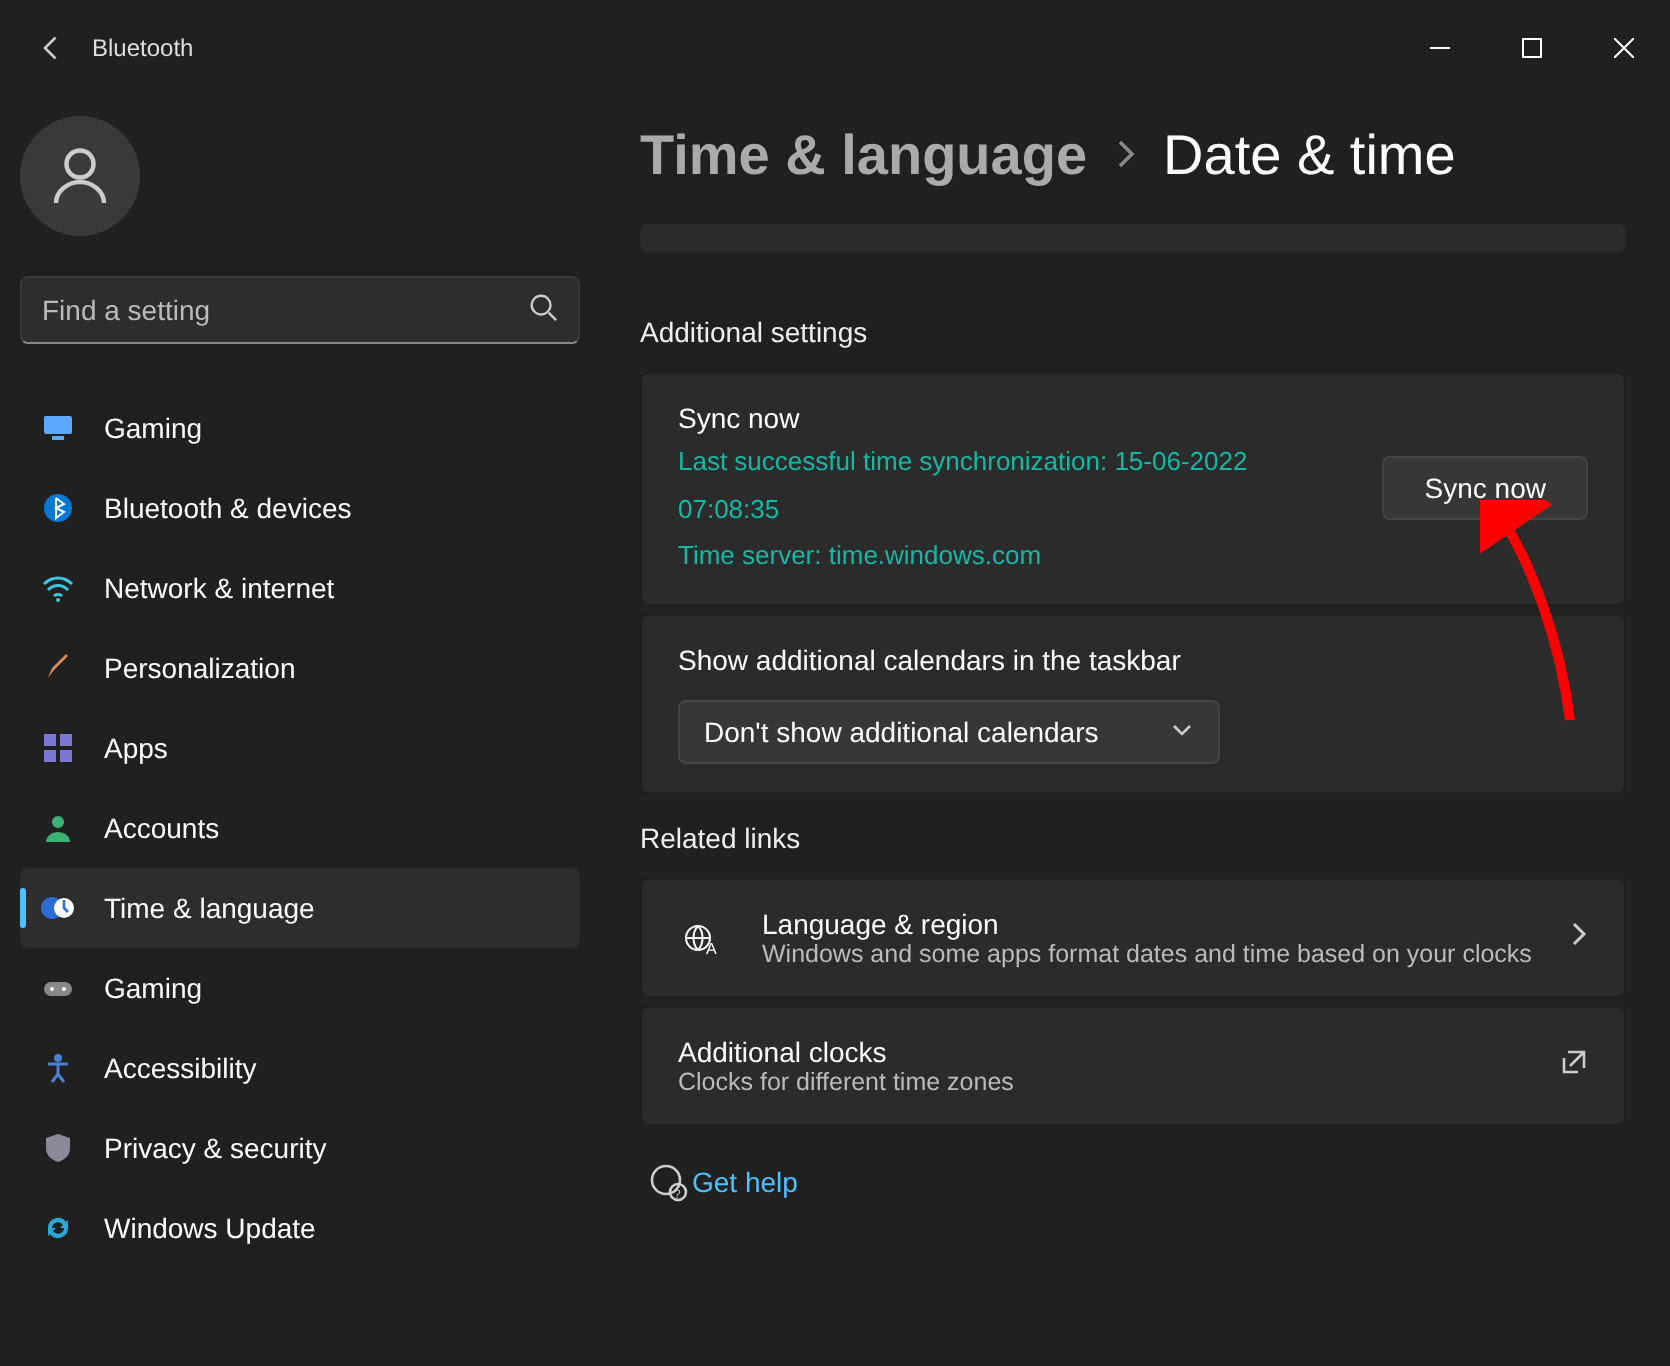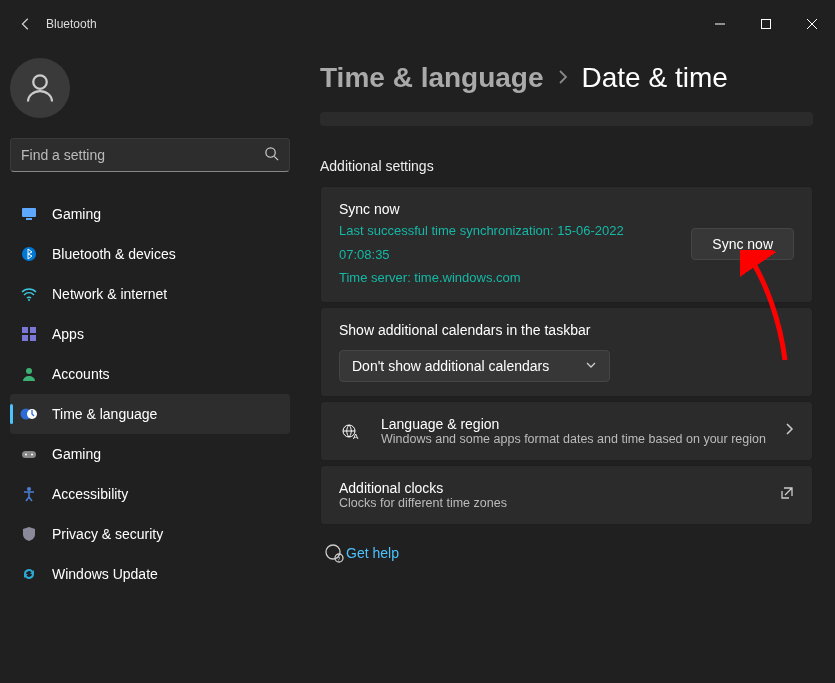--- a/index.html
+++ b/index.html
@@ -164,20 +164,28 @@
             <svg width="16" height="16" viewBox="0 0 16 16">
               <path d="M1 6c4-4 10-4 14 0M3 9c3-3 7-3 10 0M6 12c1-1 3-1 4 0" stroke="#3cc7e0" fill="none" stroke-width="1.5"></path>
               <circle cx="8" cy="14" r="1" fill="#3cc7e0"></circle>
             </svg>
           </span>
         <span>Network &amp; internet</span>
       </li>
       <li class="nav-item">
         <span class="nav-icon">
             <svg width="16" height="16" viewBox="0 0 16 16">
+              <path d="M3 13l2-5 7-7 1 1-7 7-3 4z" fill="#d68b5a"></path>
+            </svg>
+          </span>
+        <span>Personalization</span>
+      </li>
+      <li class="nav-item">
+        <span class="nav-icon">
+            <svg width="16" height="16" viewBox="0 0 16 16">
               <rect x="1" y="1" width="6" height="6" fill="#7a78d4"></rect>
               <rect x="9" y="1" width="6" height="6" fill="#7a78d4"></rect>
               <rect x="1" y="9" width="6" height="6" fill="#7a78d4"></rect>
               <rect x="9" y="9" width="6" height="6" fill="#7a78d4"></rect>
             </svg>
           </span>
         <span>Apps</span>
       </li>
       <li class="nav-item">
         <span class="nav-icon">
@@ -268,32 +276,33 @@
       <div class="select">
         <span>Don't show additional calendars</span>
         <span>
           <svg width="12" height="12" viewBox="0 0 12 12">
               <path d="M2 4l4 4 4-4" stroke="#ccc" stroke-width="1.3" fill="none"></path>
             </svg>
         </span>
       </div>
     </div>
 
+    <div class="section-title">Related links</div>
 
     <div class="card row">
       <span class="link-icon">
         <svg width="22" height="22" viewBox="0 0 22 22">
             <circle cx="9" cy="11" r="6" stroke="#fff" fill="none" stroke-width="1"></circle>
             <path d="M3 11h12M9 5c3 3 3 9 0 12M9 5c-3 3-3 9 0 12" stroke="#fff" fill="none" stroke-width="1"></path>
             <text x="13" y="19" font-size="8" fill="#fff">A</text>
           </svg>
       </span>
       <div class="row-body">
         <div class="card-title">Language &amp; region</div>
-        <div class="card-sub">Windows and some apps format dates and time based on your region</div>
+        <div class="card-sub">Windows and some apps format dates and time based on your clocks</div>
       </div>
       <span class="chev">
         <svg width="10" height="14" viewBox="0 0 10 14">
             <path d="M3 2l5 5-5 5" stroke="#ccc" stroke-width="1.5" fill="none"></path>
           </svg>
       </span>
     </div>
 
     <div class="card row">
       <div class="row-body">

